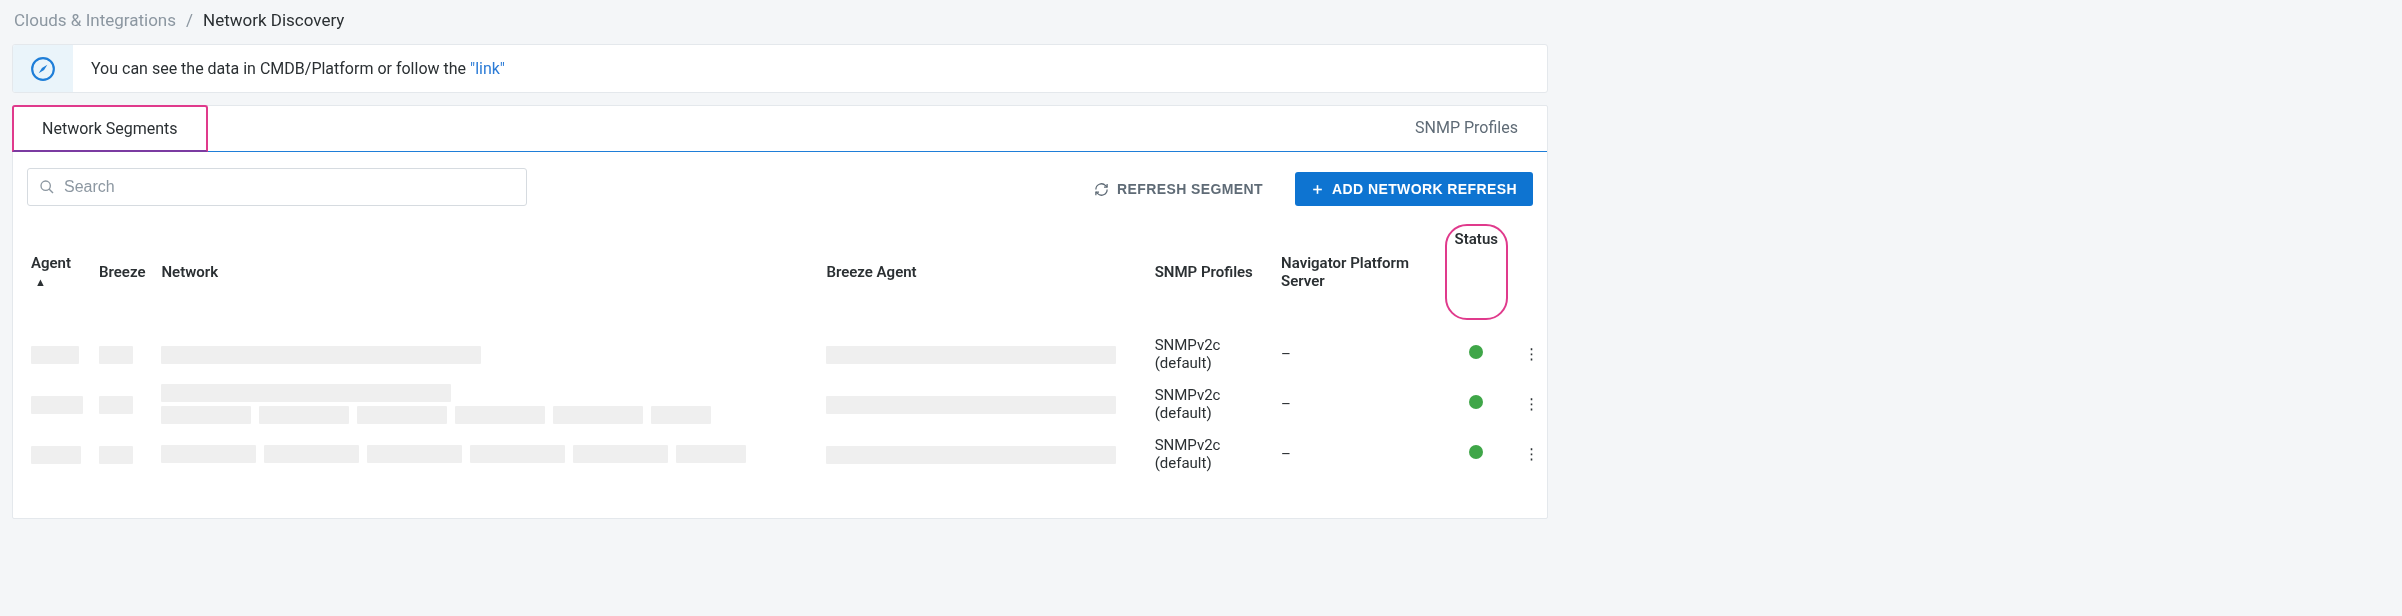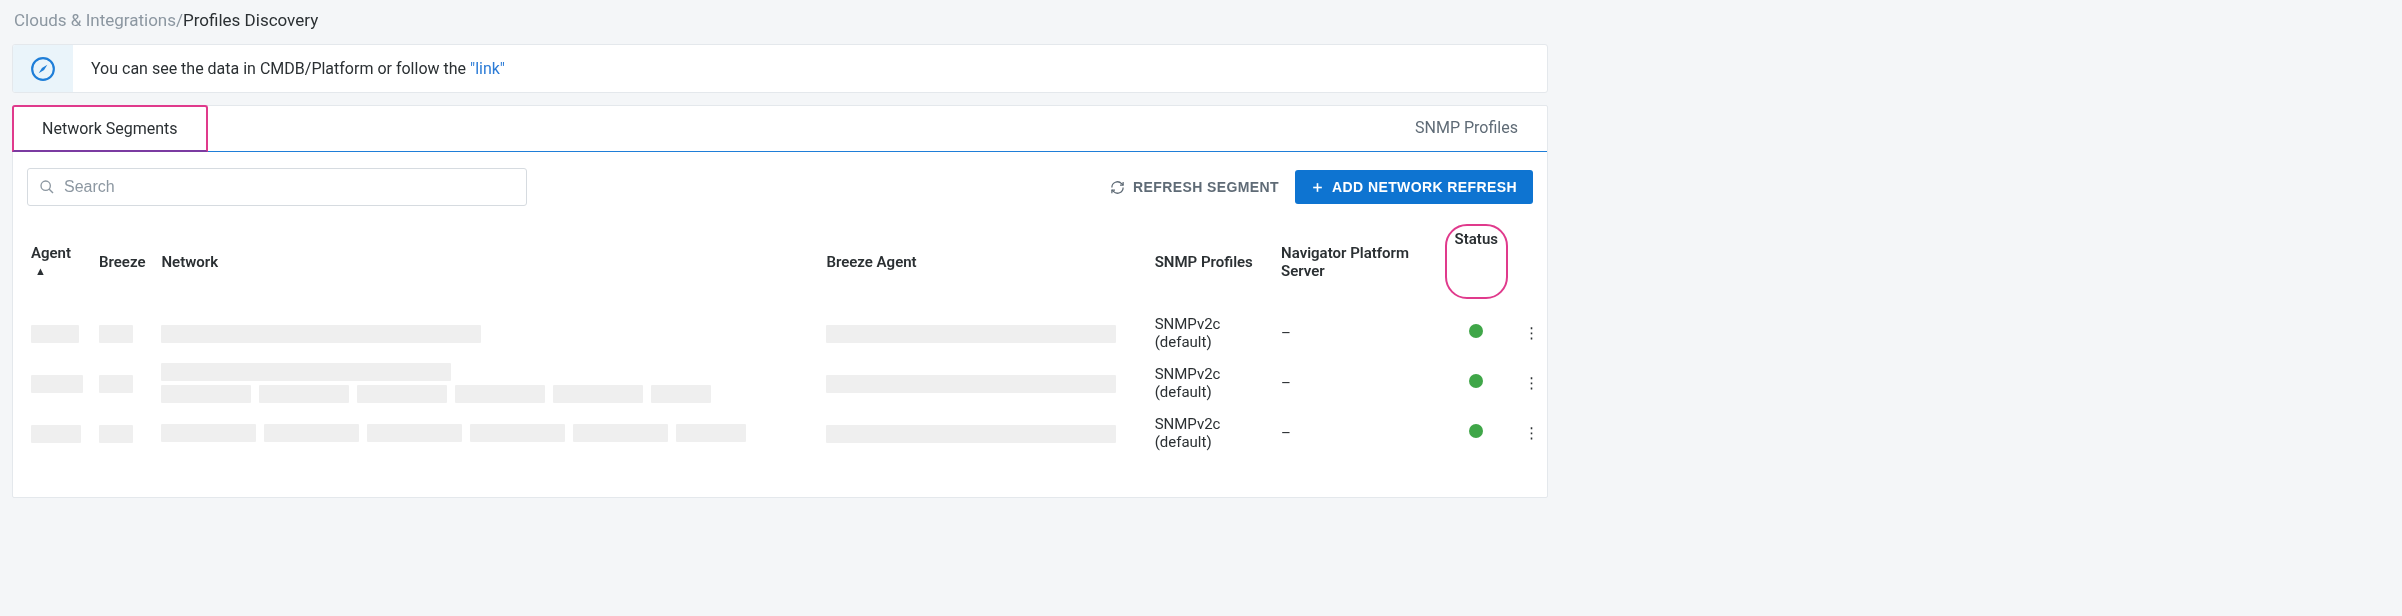--- a/index.html
+++ b/index.html
@@ -25,20 +25,21 @@
     font-family: -apple-system, BlinkMacSystemFont, "Segoe UI", Roboto, "Helvetica Neue", Arial, sans-serif;
     font-size: 15px;
     color: var(--text-dark);
     background: var(--bg);
     padding: 10px 12px 24px 12px;
     width: 1560px;
   }
   .breadcrumb {
     display: flex;
     align-items: center;
+    gap: 10px;
     padding: 0 0 14px 2px;
     font-size: 17px;
     color: var(--text-light);
   }
   .breadcrumb .sep { color: var(--text-light); }
   .breadcrumb .current { color: var(--text-dark); }
   .info-banner {
     display: flex;
     align-items: stretch;
     background: var(--panel);
@@ -87,23 +88,23 @@
     border-radius: 3px 3px 0 0;
   }
   .tab.active::after{
     content:"";
     position:absolute;
     left:0; right:0; bottom:-2px; height:2px;
     background: var(--active-underline);
   }
   .toolbar {
     display: flex;
-    align-items: center;
+    align-items: flex-end;
     padding: 16px 14px 8px 14px;
-    gap: 0;
+    gap: 16px;
   }
   .search-wrap {
     position: relative;
     width: 500px;
   }
   .search-wrap svg {
     position: absolute;
     left: 12px;
     top: 50%;
     transform: translateY(-50%);
@@ -201,21 +202,21 @@
   .col-menu   { width: 30px; }
   .subnet-stack { display:flex; flex-direction:column; gap:4px; }
   .subnet-row { display:flex; gap:8px; }
 </style>
 </head>
 <body>
 
 <div class="breadcrumb">
   <span>Clouds &amp; Integrations</span>
   <span class="sep">/</span>
-  <span class="current">Profiles Discovery</span>
+  <span class="current">Network Discovery</span>
 </div>
 
 <div class="info-banner">
   <div class="info-icon-wrap">
     <svg width="26" height="26" viewBox="0 0 24 24" fill="none" stroke="#1f7ed8" stroke-width="2">
       <circle cx="12" cy="12" r="10"></circle>
       <polygon points="16,8 13,13 8,16 11,11" fill="#1f7ed8" stroke="none"></polygon>
     </svg>
   </div>
   <div class="info-text">
@@ -267,21 +268,21 @@
         <th class="col-name">
           <span>Agent</span>
           <span class="sort-caret">▲</span>
         </th>
         <th class="col-group"><span>Breeze</span></th>
         <th class="col-subnet"><span>Network</span></th>
         <th class="col-agent"><span>Breeze Agent</span></th>
         <th class="col-snmp"><span>SNMP Profiles</span></th>
         <th class="col-server"><span>Navigator Platform Server</span></th>
         <th class="col-status">
-          <span class="status-highlight" style="border-radius:22px; padding:4px 8px 49px 8px; position:relative;text-align:right;">
+          <span class="status-highlight" style="border-radius:22px; padding:4px 8px 70px 8px; position:relative;text-align:right;">
             <span style="position:relative;">Status</span>
           </span>
         </th>
         <th class="col-menu"></th>
       </tr>
     </thead>
     <tbody>
 
       <tr>
         <td><span class="redact" style="width:48px"></span></td>

